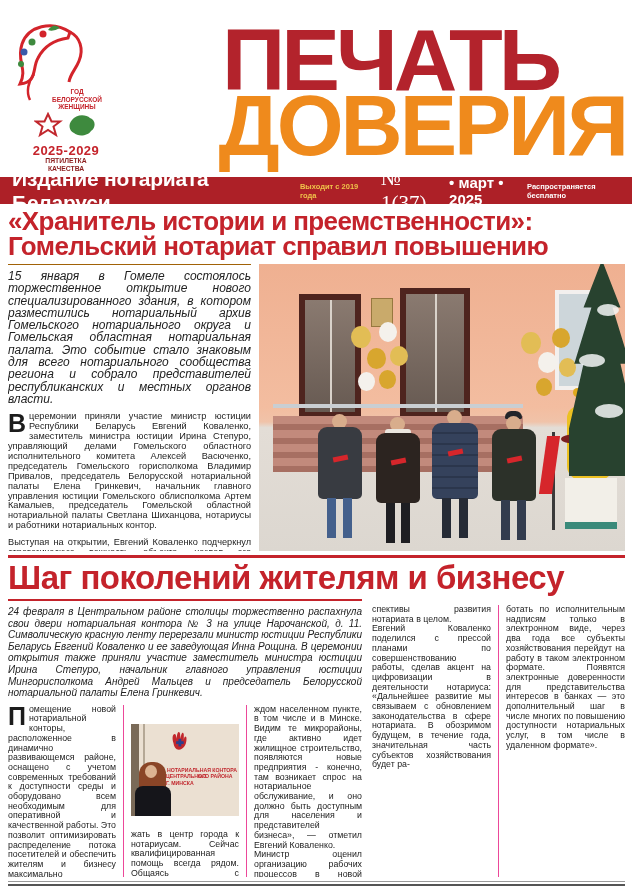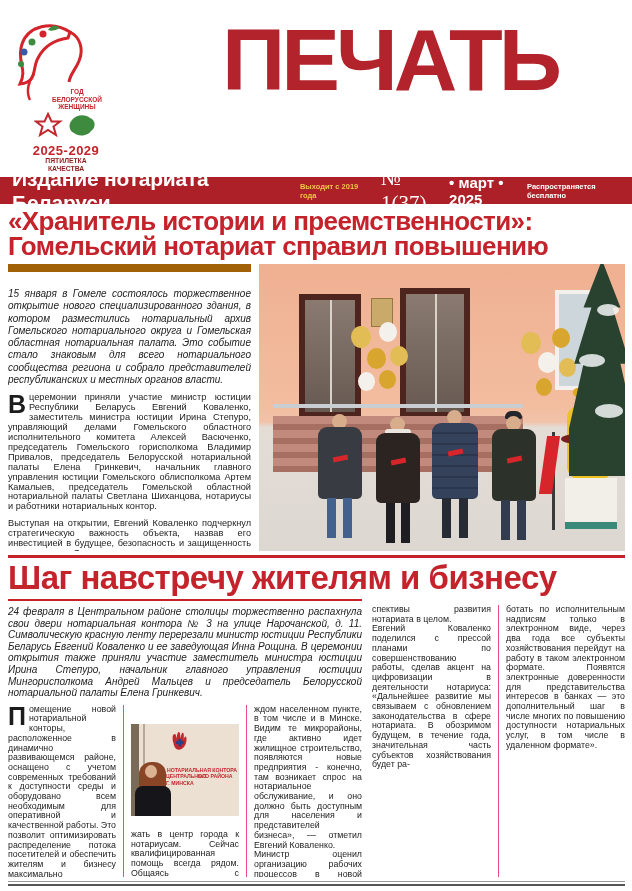--- a/index.html
+++ b/index.html
@@ -45,21 +45,21 @@
   .band .pub{font-weight:bold;font-size:21px;letter-spacing:-.2px;}
   .band .since{color:#f0c24a;font-weight:bold;font-size:7.5px;margin-left:33px;}
   .band .issue{font-family:"Liberation Serif",serif;font-size:21px;margin-left:16px;}
   .band .date{font-weight:bold;font-size:15px;margin-left:8px;}
   .band .free{font-weight:bold;font-size:7.5px;margin-left:auto;}
   
   .content{padding:0 7px 0 8px;}
   .h1a{color:#c4232b;font-weight:bold;font-size:26px;line-height:25px;letter-spacing:-.6px;margin:5px 0 5px;}
   .a1-row{display:flex;gap:8px;height:287px;}
   .a1-text{width:243px;flex:none;overflow:hidden;}
-  .lead1{border-top:8px solid #a16207;padding-top:16px;font-style:italic;font-size:10px;
+  .lead1{border-top:1px solid #a16207;padding-top:5px;font-style:italic;font-size:12px;
          line-height:12.3px;color:#222;text-align:justify;}
   .a1-text p{margin:7px 0 0;font-size:9.2px;line-height:9.9px;text-align:justify;color:#1c1c1c;}
   .dc{float:left;font-size:25px;line-height:20px;font-weight:bold;padding:1px 3px 0 0;}
   .rule-red{height:3px;background:#c4232b;margin:4px 0 2px;}
   
   .h2a{color:#c4232b;font-weight:bold;font-size:33px;line-height:35px;letter-spacing:-.5px;margin:1px 0 4px;}
   .a2-row{display:flex;gap:10px;height:278px;}
   .a2-left{width:354px;flex:none;display:flex;flex-direction:column;}
   .lead2{border-top:2px solid #c4232b;padding-top:5px;font-style:italic;font-size:10px;
          line-height:11.6px;color:#222;text-align:justify;}
@@ -149,20 +149,21 @@
         <path d="M38 8 C42 2 52 2 56 6 C62 8 62 16 57 19 C54 24 44 25 40 21 C35 19 34 12 38 8 Z" fill="#3e8a3e"></path>
       </svg>
       <div class="years">2025-2029</div>
       <div class="small">ПЯТИЛЕТКА</div>
       <div class="small">КАЧЕСТВА</div>
     </div>
 
 
     <div class="masthead">
       <div class="mast1">Печать</div>
+      <div class="mast2">Доверия</div>
     </div>
   </div>
 
   <div class="band">
     <span class="pub">Издание нотариата Беларуси</span>
     <span class="since">Выходит с 2019 года</span>
     <span class="issue">№ 1(37)</span>
     <span class="date">• март • 2025</span>
     <span class="free">Распространяется бесплатно</span>
   </div>
@@ -255,21 +256,21 @@
           <div class="snowblob" style="right:6px;top:40px;width:22px;height:12px;"></div>
           <div class="snowblob" style="right:20px;top:90px;width:26px;height:13px;"></div>
           <div class="snowblob" style="right:2px;top:140px;width:28px;height:14px;"></div>
         </div>
       </div>
     </div>
 
     <div class="rule-red"></div>
 
     <div>
-      <div class="h2a">Шаг навстречу жителям и бизнесу</div>
+      <div class="h2a">Шаг поколений жителям и бизнесу</div>
       <div class="a2-row">
         <div class="a2-left">
           <div class="lead2">24 февраля в Центральном районе столицы торжественно распахнула свои двери нотариальная контора № 3 на улице Нарочанской, д. 11. Символическую красную ленту перерезали министр юстиции Республики Беларусь Евгений Коваленко и ее заведующая Инна Рощина. В церемонии открытия также приняли участие заместитель министра юстиции Ирина Степуро, начальник главного управления юстиции Мингорисполкома Андрей Мальцев и председатель Белорусской нотариальной палаты Елена Гринкевич.</div>
           <div class="cols">
             <div class="c"><span class="dc">П</span><span>омещение новой нотариальной конторы, расположенное в динамично развивающемся районе, оснащено с учетом современных требований к доступности среды и оборудовано всем необходимым для оперативной и качественной работы. Это позволит оптимизировать распределение потока посетителей и обеспечить жителям и бизнесу максимально комфортные условия для совершения нотариальных действий. Прием ведут пять нотариусов. Кстати, ранее в микрорайоне Лебяжий нотариальной конторы не было, и многим жителям этого района и близлежащей Веснянки приходилось выез-</span></div>
             <div class="c">
               
               <div class="photo3">
                 <div class="p3-edge"></div>
                 <div class="p3-pole"></div>

